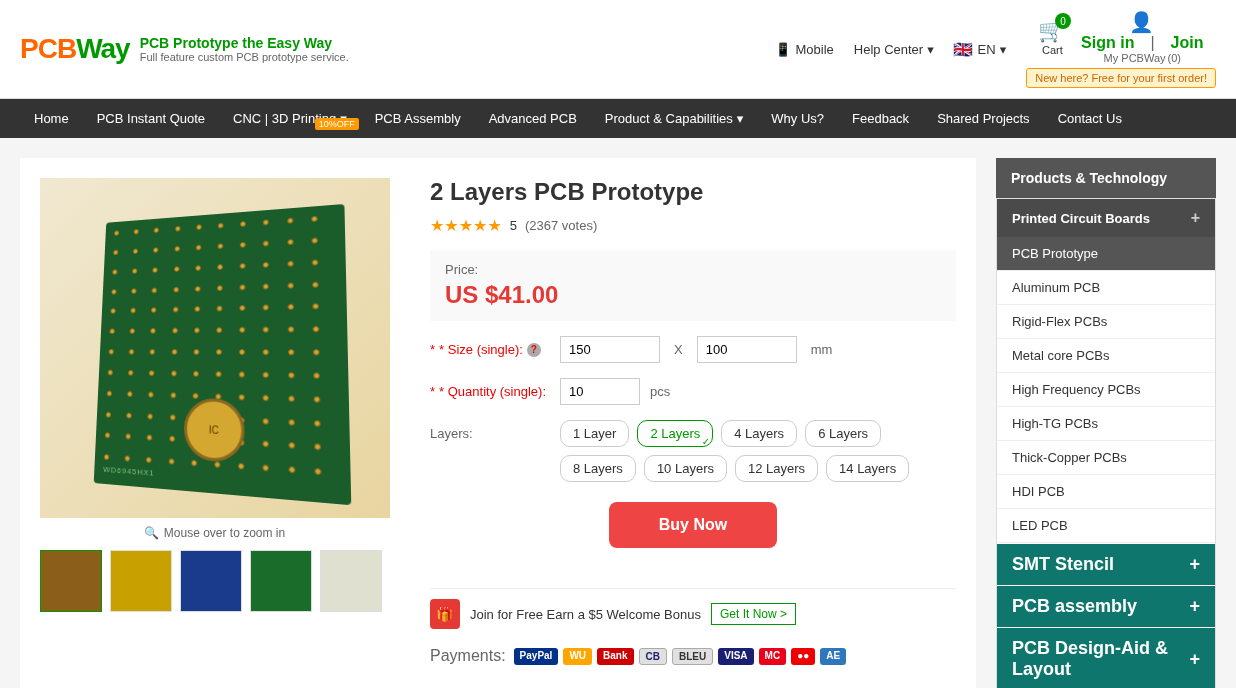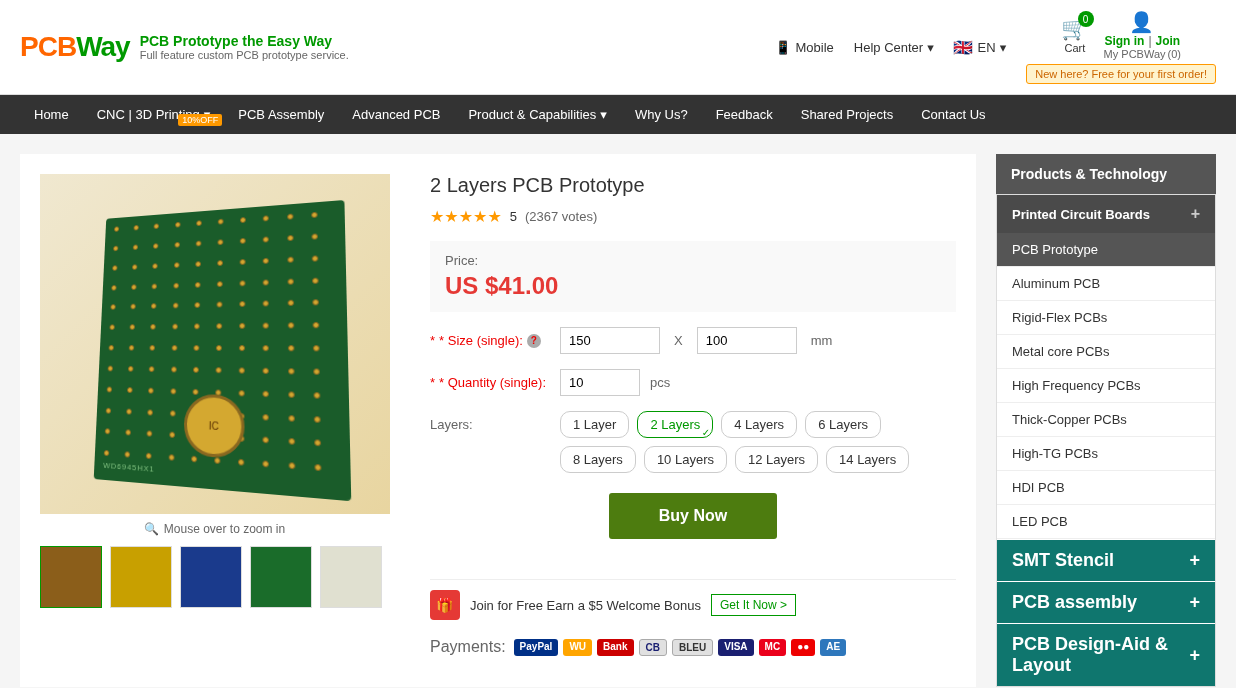--- a/index.html
+++ b/index.html
@@ -38,21 +38,21 @@
 
     
     .product-images { width: 350px; float: left; margin-right: 20px; }
     .zoom-hint { text-align: center; color: #666; font-size: 12px; margin-top: 8px; display: flex; align-items: center; justify-content: center; gap: 4px; }
     .thumb-row { display: flex; gap: 8px; margin-top: 10px; }
     .thumb { width: 62px; height: 62px; border: 1px solid #ddd; background: #eee; cursor: pointer; display: flex; align-items: center; justify-content: center; font-size: 10px; color: #999; overflow: hidden; }
     .thumb:first-child { border-color: #090; }
 
     
     .product-details { overflow: hidden; }
-    .product-title { font-size: 20px; font-weight: normal; color: #333; margin-bottom: 10px; }
+    .product-title { font-size: 24px; font-weight: bold; color: #333; margin-bottom: 10px; }
     .rating-row { display: flex; align-items: center; gap: 8px; margin-bottom: 15px; }
     .stars { color: #f90; font-size: 16px; }
     .votes { color: #666; font-size: 13px; }
 
     .price-row { background: #f9f9f9; padding: 12px 15px; margin-bottom: 15px; }
     .price-label { color: #666; font-size: 13px; margin-bottom: 4px; }
     .price-value { color: #e53935; font-size: 24px; font-weight: bold; }
 
     .form-row { display: flex; align-items: center; margin-bottom: 15px; gap: 10px; }
     .form-label { color: #e00; font-size: 13px; min-width: 120px; display: flex; align-items: center; gap: 4px; }
@@ -63,21 +63,21 @@
     .qty-input { border: 1px solid #ccc; padding: 5px 8px; font-size: 13px; width: 80px; }
     .qty-unit { font-size: 13px; color: #666; }
 
     .layers-row { display: flex; align-items: flex-start; margin-bottom: 20px; gap: 10px; }
     .layers-label { color: #666; font-size: 13px; min-width: 120px; padding-top: 6px; }
     .layers-options { display: flex; flex-wrap: wrap; gap: 8px; }
     .layer-btn { border: 1px solid #ccc; background: #fff; padding: 5px 12px; font-size: 13px; cursor: pointer; color: #333; border-radius: 10px; white-space: nowrap; }
     .layer-btn.active { border-color: #090; color: #090; position: relative; }
     .layer-btn.active::after { content: "✓"; color: #090; font-size: 10px; position: absolute; bottom: -1px; right: 2px; }
 
-    .buy-btn { background: #4d7c0f; color: #fff; border: none; padding: 14px 50px; font-size: 16px; cursor: pointer; border-radius: 3px; font-weight: bold; margin-bottom: 20px; }
+    .buy-btn { background: #ef4444; color: #fff; border: none; padding: 14px 50px; font-size: 16px; cursor: pointer; border-radius: 8px; font-weight: bold; margin-bottom: 20px; }
 
     .join-row { display: flex; align-items: center; gap: 10px; padding: 10px 0; border-top: 1px solid #eee; }
     .join-icon { width: 30px; height: 30px; background: #e53935; color: #fff; border-radius: 4px; display: flex; align-items: center; justify-content: center; font-size: 14px; }
     .join-text { font-size: 13px; color: #333; }
     .join-link { color: #090; border: 1px solid #090; padding: 3px 8px; font-size: 12px; cursor: pointer; }
 
     .payments-row { display: flex; align-items: center; gap: 8px; padding-top: 8px; }
     .payment-label { color: #666; font-size: 16px; }
     .payment-icons { display: flex; gap: 5px; }
     .pay-icon { background: #ddd; border-radius: 3px; padding: 2px 6px; font-size: 10px; color: #333; font-weight: bold; }
@@ -144,39 +144,42 @@
 
     <div style="display:flex;flex-direction:column;align-items:center;gap:4px">
       <div style="display:flex;align-items:center;gap:15px">
         <div class="cart-icon-wrap">
           <span style="font-size:22px">🛒</span>
           <span class="cart-badge">0</span>
           <div style="font-size:11px;text-align:center">Cart</div>
         </div>
         <div class="signin-area">
           <span style="font-size:20px">👤</span>
-          <div style="display:flex;gap:4px;font-size:12px">
+          <div style="display:flex;gap:16px;font-size:16px">
             <a href="#">Sign in</a>
             <span>|</span>
             <a href="#" style="color:#090;font-weight:bold;text-decoration:none">Join</a>
           </div>
           <div style="font-size:11px;color:#666;display:flex;gap:2px">
             <span>My PCBWay</span>
             <span>(0)</span>
           </div>
         </div>
       </div>
       <div class="promo-banner">New here? Free for your first order!</div>
     </div>
   </div>
 </div>
 
 <div class="nav">
   <div class="nav-item">
       <span>Home</span>
+    </div>
+  <div class="nav-item">
+      <span>PCB Instant Quote</span>
     </div>
   <div class="nav-item">
     <span>CNC | 3D Printing</span>
     <span class="nav-badge">10%OFF</span>
     <span>▾</span>
   </div>
   <div class="nav-item">
       <span>PCB Assembly</span>
     </div>
   <div class="nav-item">
@@ -441,24 +444,24 @@
       <div class="sidebar-item">
         <span>Rigid-Flex PCBs</span>
       </div>
       <div class="sidebar-item">
         <span>Metal core PCBs</span>
       </div>
       <div class="sidebar-item">
         <span>High Frequency PCBs</span>
       </div>
       <div class="sidebar-item">
+        <span>High-TG PCBs</span>
+      </div>
+      <div class="sidebar-item">
         <span>Thick-Copper PCBs</span>
-      </div>
-      <div class="sidebar-item">
-        <span>High-TG PCBs</span>
       </div>
       <div class="sidebar-item">
         <span>HDI PCB</span>
       </div>
       <div class="sidebar-item">
         <span>LED PCB</span>
       </div>
 
       <div class="subsection-header">
         <span>SMT Stencil</span>

